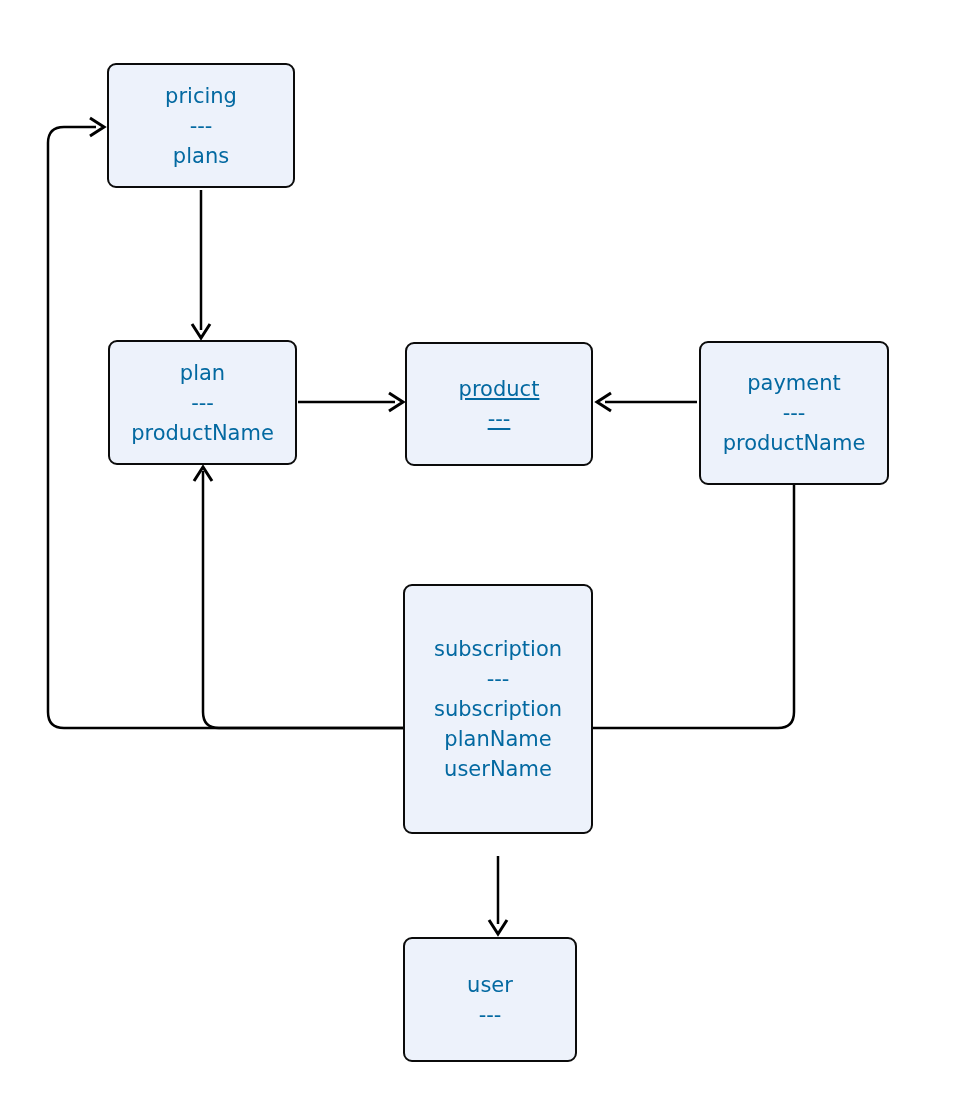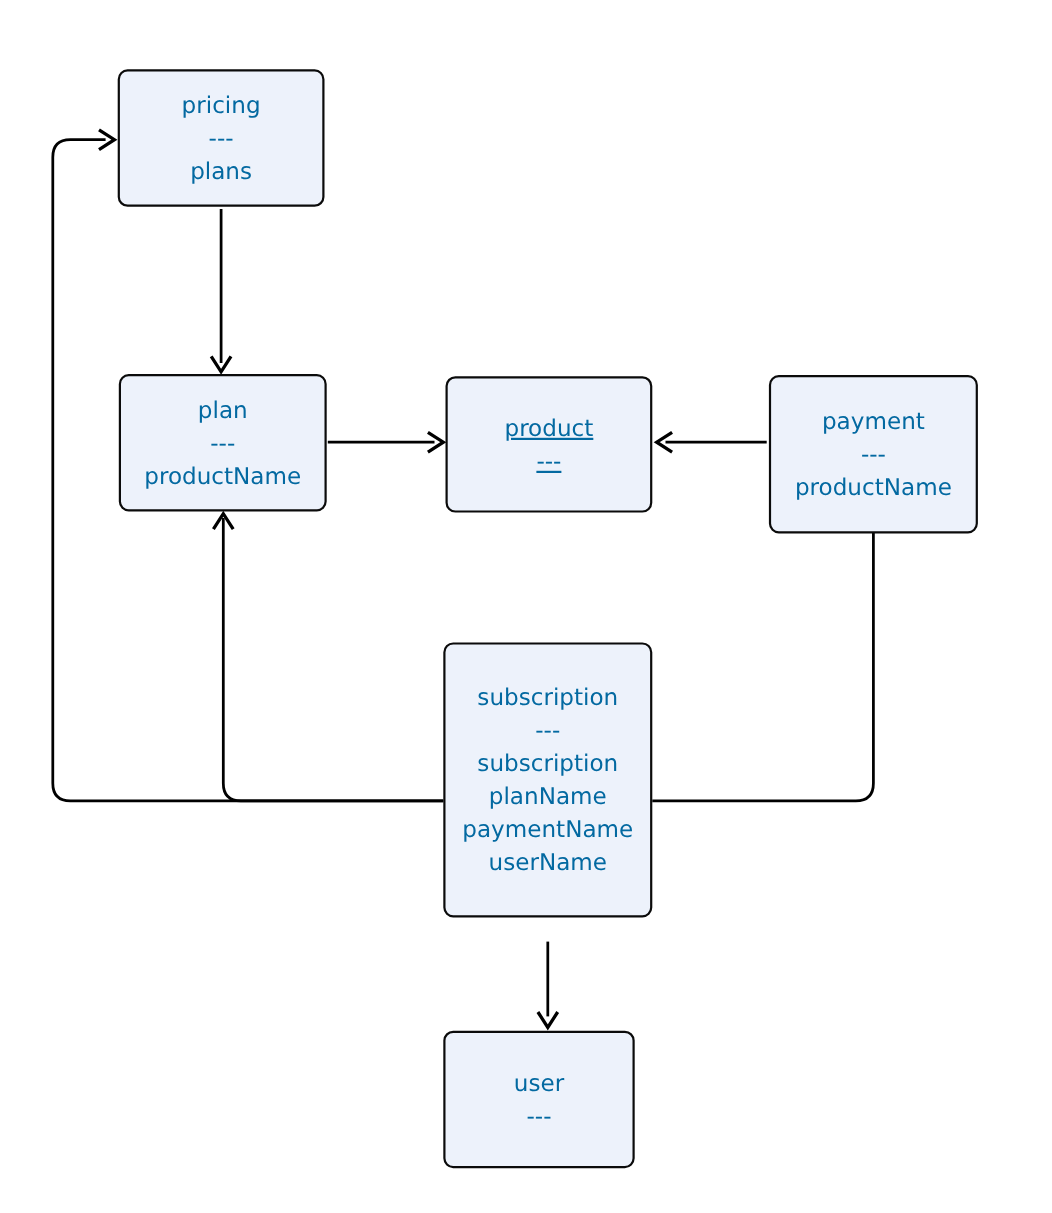--- a/index.html
+++ b/index.html
@@ -106,21 +106,20 @@
     <span>payment</span>
     <span>---</span>
     <span>productName</span>
   </div>
 
   <div class="node node-subscription">
     <span>subscription</span>
     <span>---</span>
     <span>subscription</span>
     <span>planName</span>
-    <span>paymentName</span>
     <span>userName</span>
   </div>
 
   <div class="node node-user">
     <span>user</span>
     <span>---</span>
   </div>
 
 </div>
 

